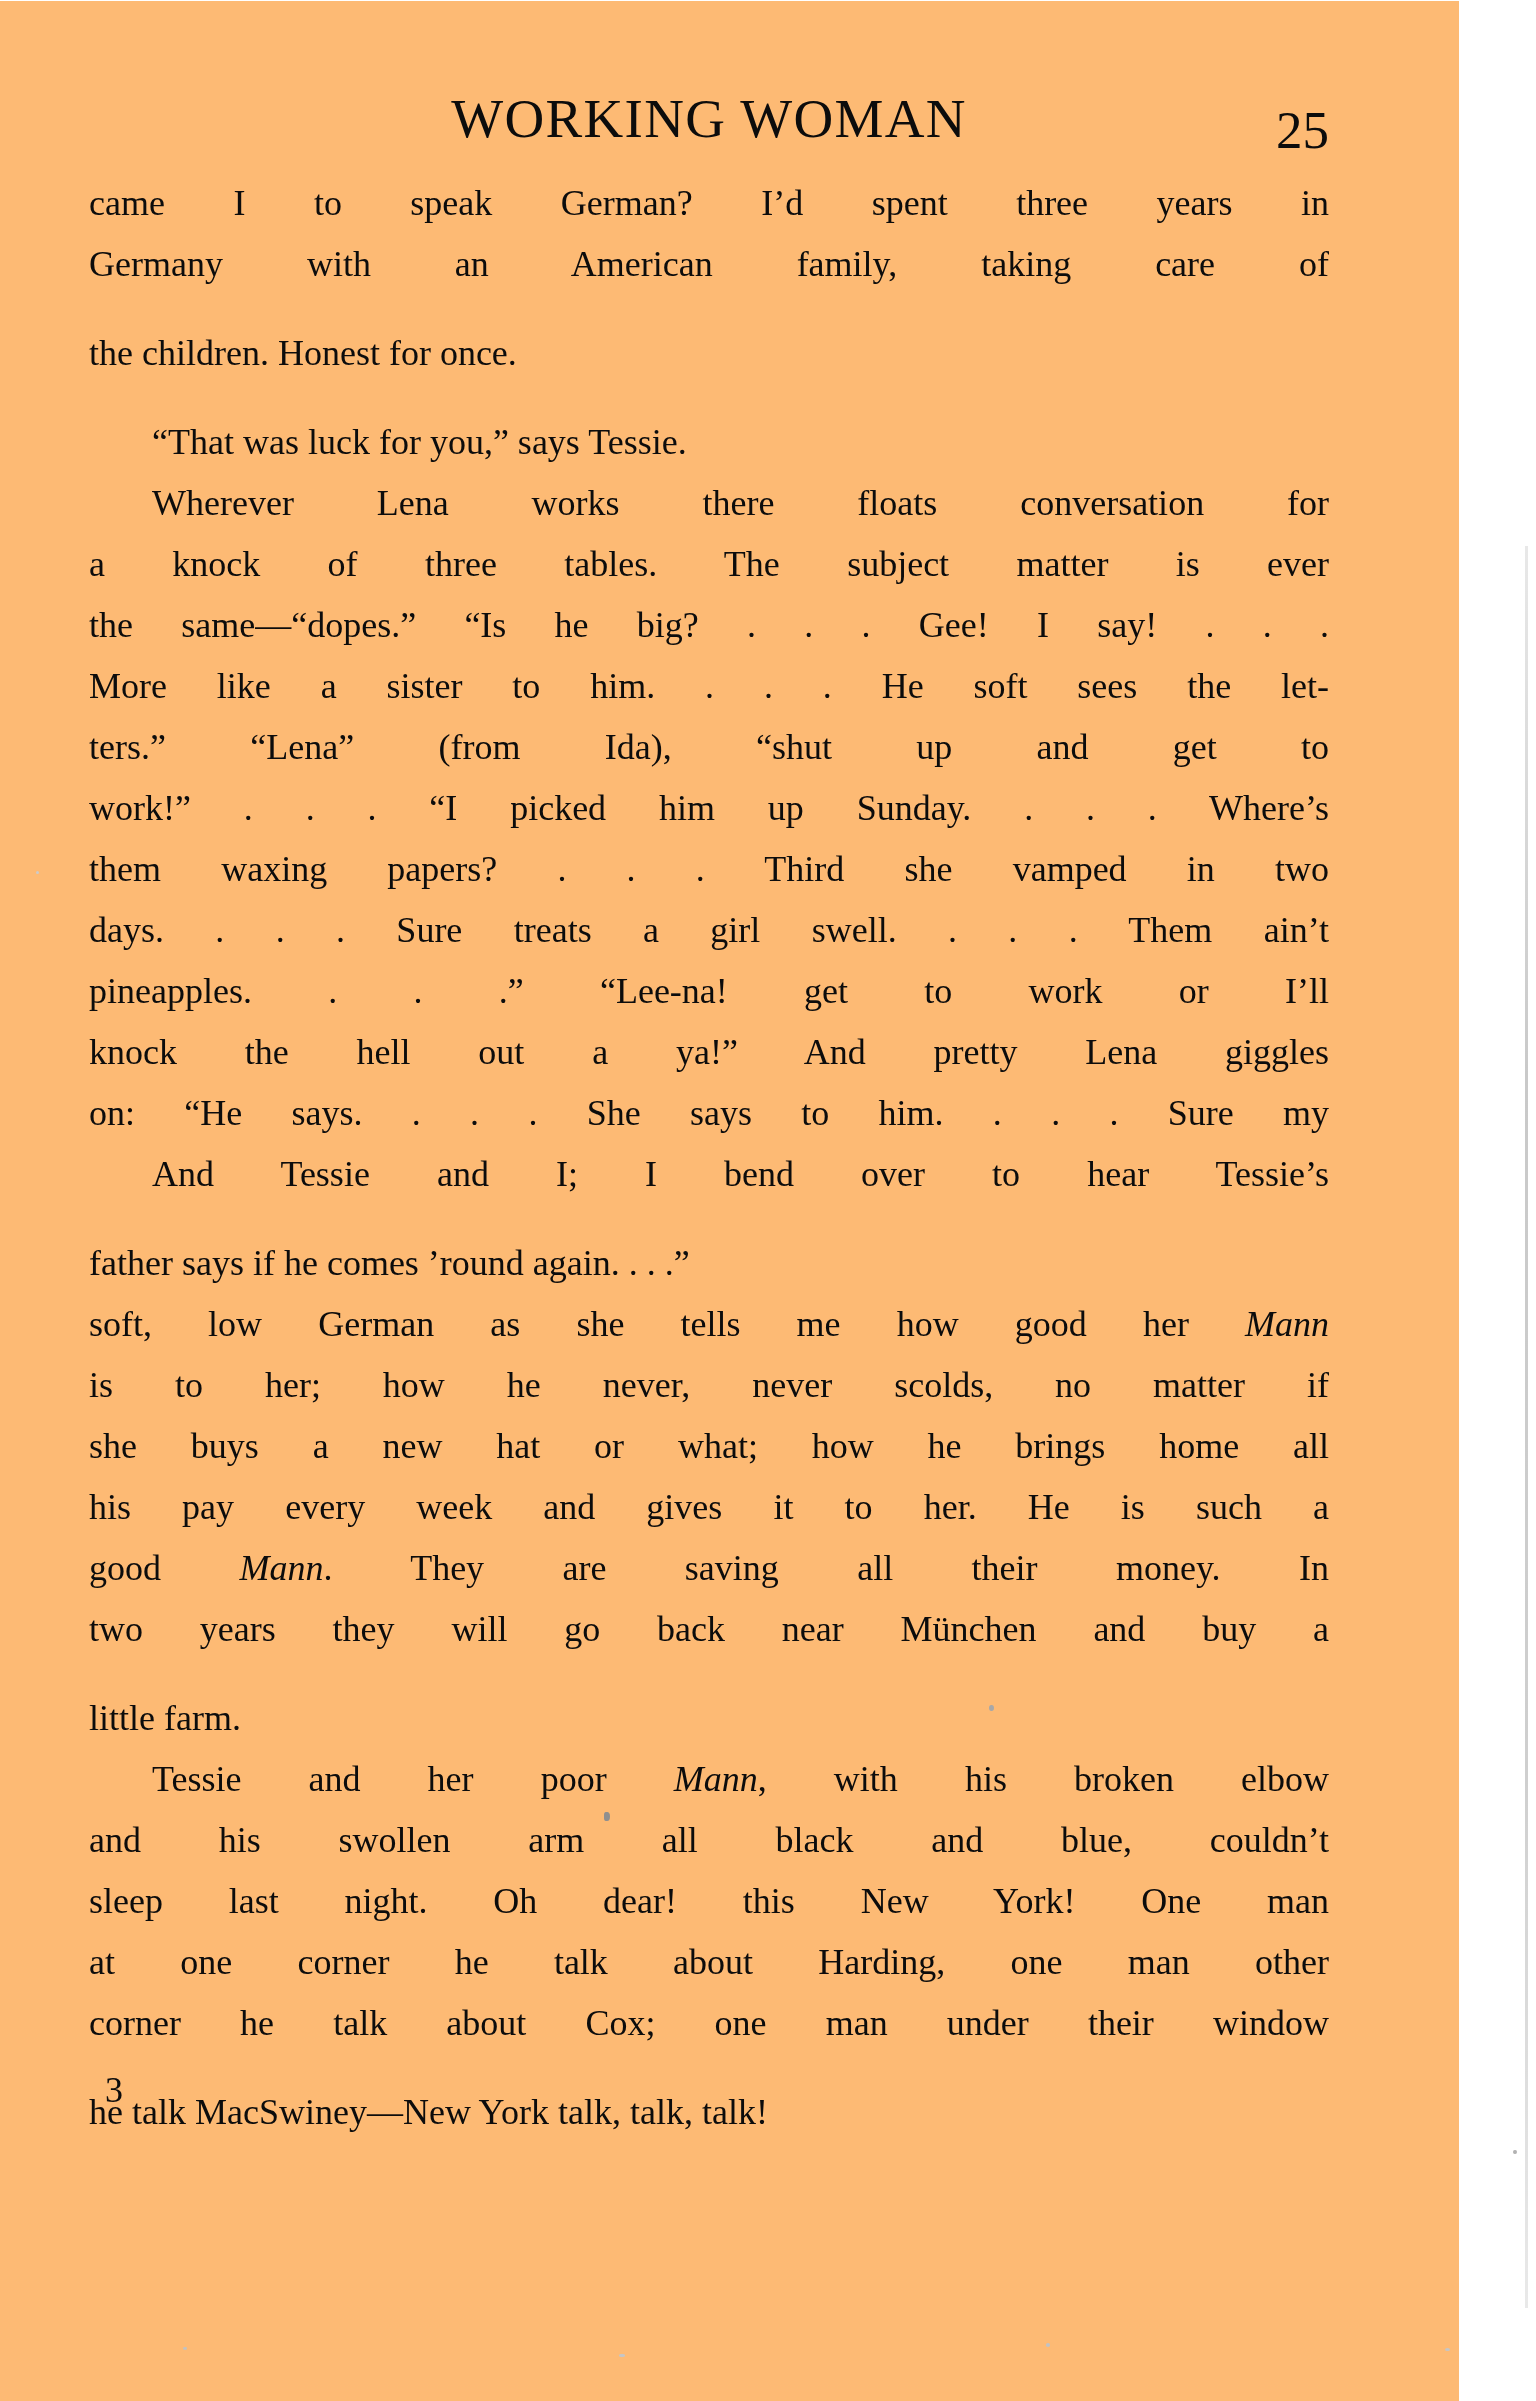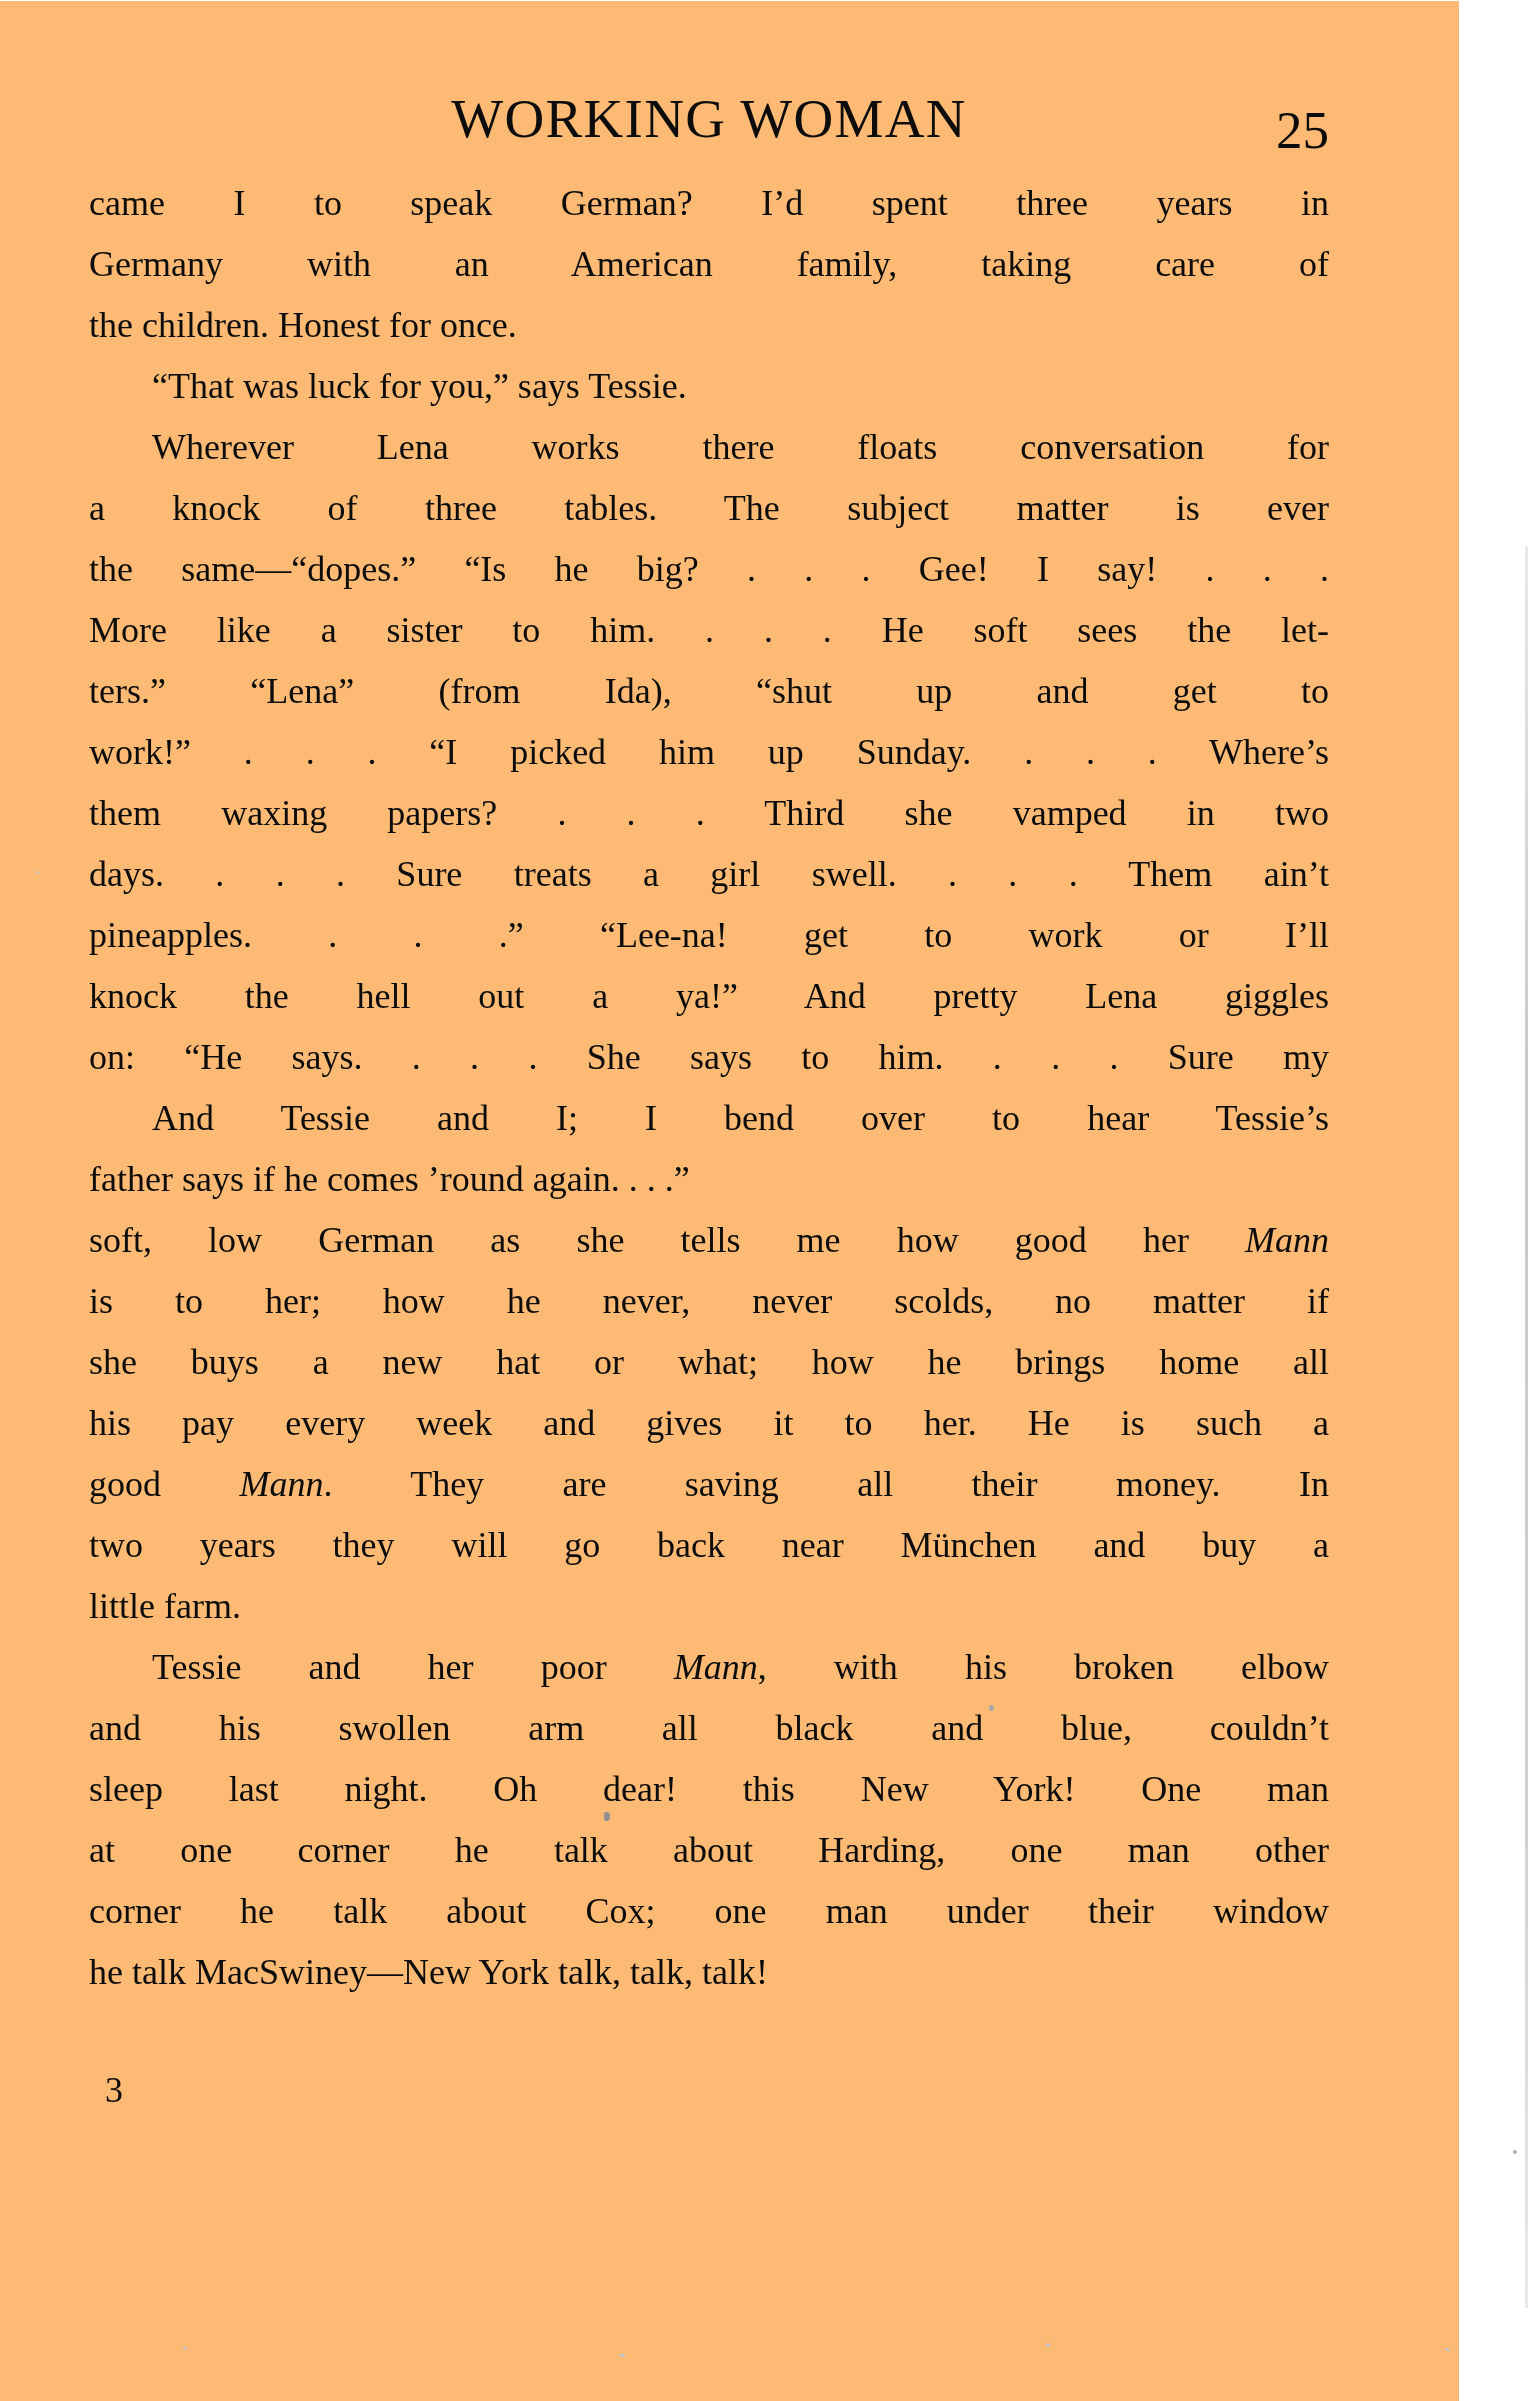--- a/index.html
+++ b/index.html
@@ -21,21 +21,21 @@
   .text-block{
     position:absolute;left:89px;top:172px;width:1240px;
     font-size:36px;line-height:61px;
   }
   .body-line{
     text-align:justify;
     text-align-last:justify;
     height:61px;
     overflow:hidden;
   }
-  .body-line.flush{text-align-last:left;}
+  .body-line.flush{text-align-last:left;margin-top:28px;}
   .body-line.indent{text-indent:63px;}
   .body-line em{font-style:italic;}
   .signature-mark{position:absolute;left:105px;top:2070px;font-size:36px;line-height:38px;}
   
   .scan-edge{
     position:absolute;left:1525px;top:545px;width:2.5px;height:1762px;
     background:linear-gradient(to bottom,#e8e8e8,#c9c9c9 30%,#cfcfcf 70%,#e9e9e9);
   }
   .speck{position:absolute;border-radius:50%;}
   .speck.s1{left:604px;top:1811px;width:5.7px;height:9px;background:#8f8f8f;border-radius:40% 60% 60% 40%;}

